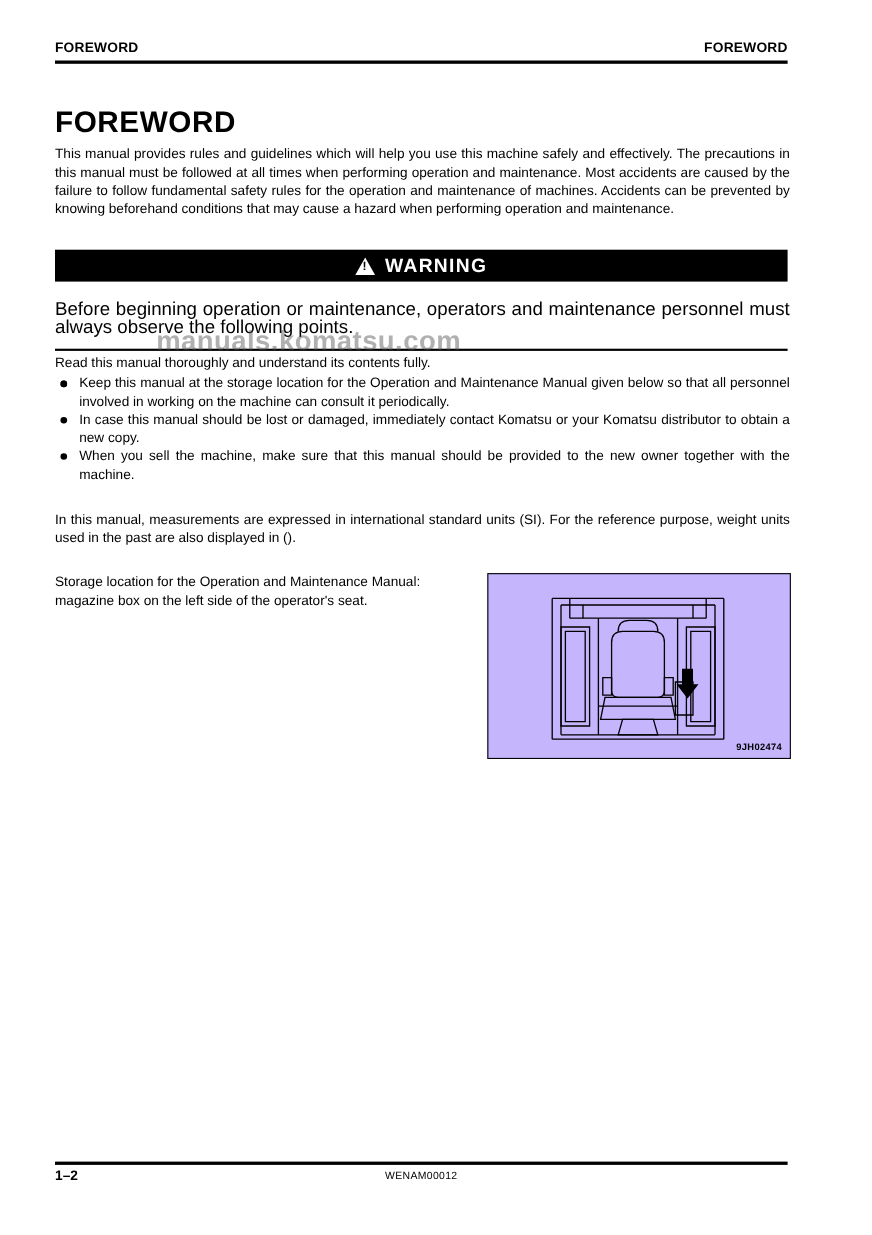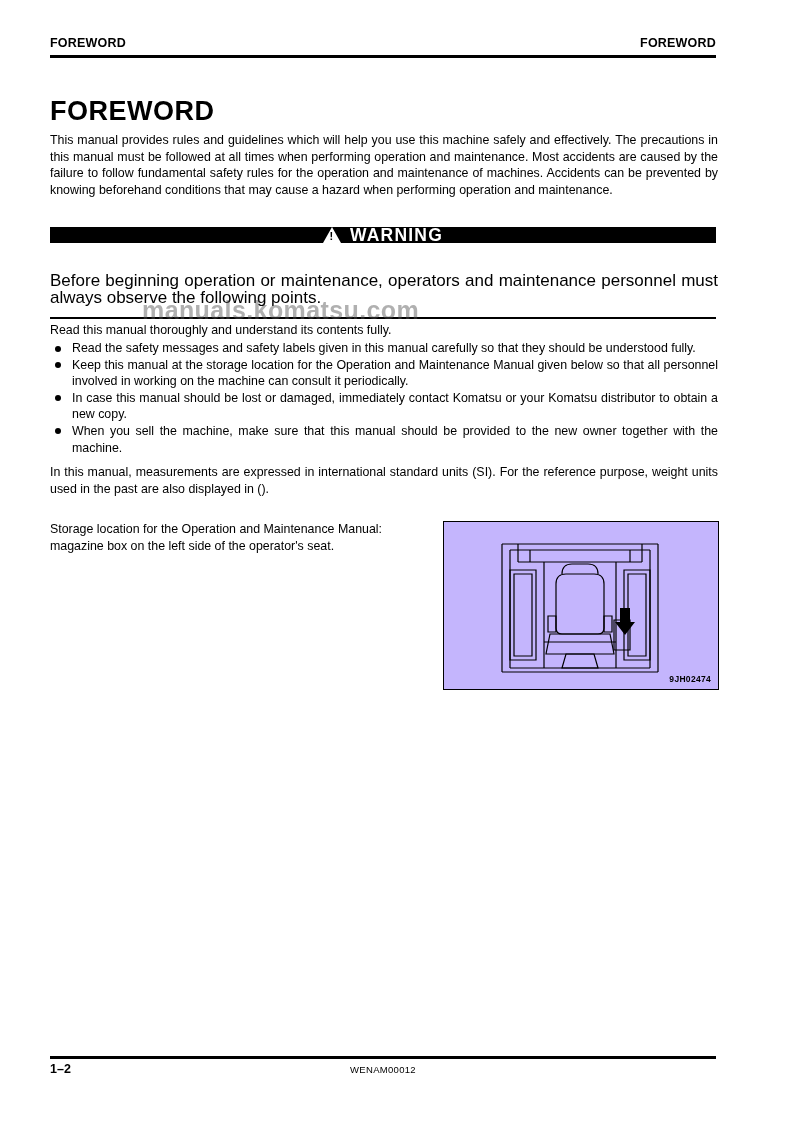--- a/index.html
+++ b/index.html
@@ -64,21 +64,21 @@
     line-height: 16.6px;
     text-align: justify;
   }
 
   
   .warning-bar {
     position: absolute;
     left: 50px;
     top: 227px;
     width: 666px;
-    height: 16px;
+    height: 29px;
     background: #000000;
     color: #ffffff;
     display: flex;
     align-items: center;
     justify-content: center;
   }
   .warning-inner {
     display: flex;
     align-items: center;
     gap: 9px;
@@ -270,21 +270,20 @@
 
   <div class="post-warning">Before beginning operation or maintenance, operators and maintenance personnel must always observe the following points.</div>
 
   <div class="mid-rule"></div>
 
   <div class="read-line">Read this manual thoroughly and understand its contents fully.</div>
 
   <div class="bullets">
     <div class="bullet">
       <span class="dot"></span>
-      <span>Read the safety messages and safety labels given in this manual carefully so that they should be understood fully.</span>
     </div>
     <div class="bullet">
       <span class="dot"></span>
       <span>Keep this manual at the storage location for the Operation and Maintenance Manual given below so that all personnel involved in working on the machine can consult it periodically.</span>
     </div>
     <div class="bullet">
       <span class="dot"></span>
       <span>In case this manual should be lost or damaged, immediately contact Komatsu or your Komatsu distributor to obtain a new copy.</span>
     </div>
     <div class="bullet">

